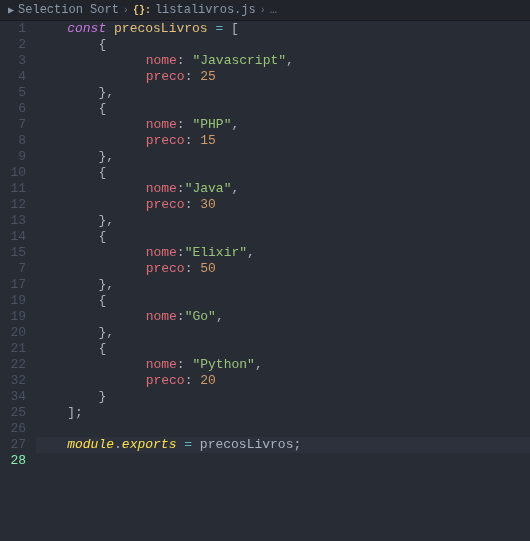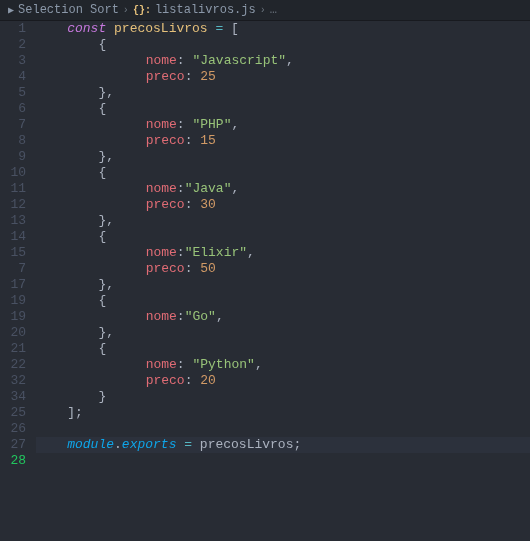--- a/index.html
+++ b/index.html
@@ -44,32 +44,32 @@
     line-height: 16px;
   }
   .gutter {
     text-align: right;
     padding: 0 10px 0 0;
     color: #495162;
     user-select: none;
     width: 36px;
   }
   .gutter .ln { height: 16px; }
-  .gutter .ln.active { color: #22c55e; }
+  .gutter .ln.active { color: #86efac; }
   .code { flex: 1; }
   .line { height: 16px; white-space: pre; }
   .line.active { background: #2c313c; }
   .tok-kw { color: #c678dd; font-style: italic; }
   .tok-const { color: #e5c07b; }
   .tok-op { color: #56b6c2; }
   .tok-punc { color: #abb2bf; }
   .tok-prop { color: #e06c75; margin-left: 16px; }
   .tok-str { color: #98c379; }
   .tok-num { color: #d19a66; }
-  .tok-modkw { color: #0ea5e9; font-style: italic; }
+  .tok-modkw { color: #fde047; font-style: italic; }
   .tok-export { color: #abb2bf; }
 </style>
 </head>
 <body>
 
 <div class="breadcrumb">
   <span class="play">▶</span>
   <span>Selection Sort</span>
   <span class="chev">›</span>
   <span class="js-icon">{}:</span>

